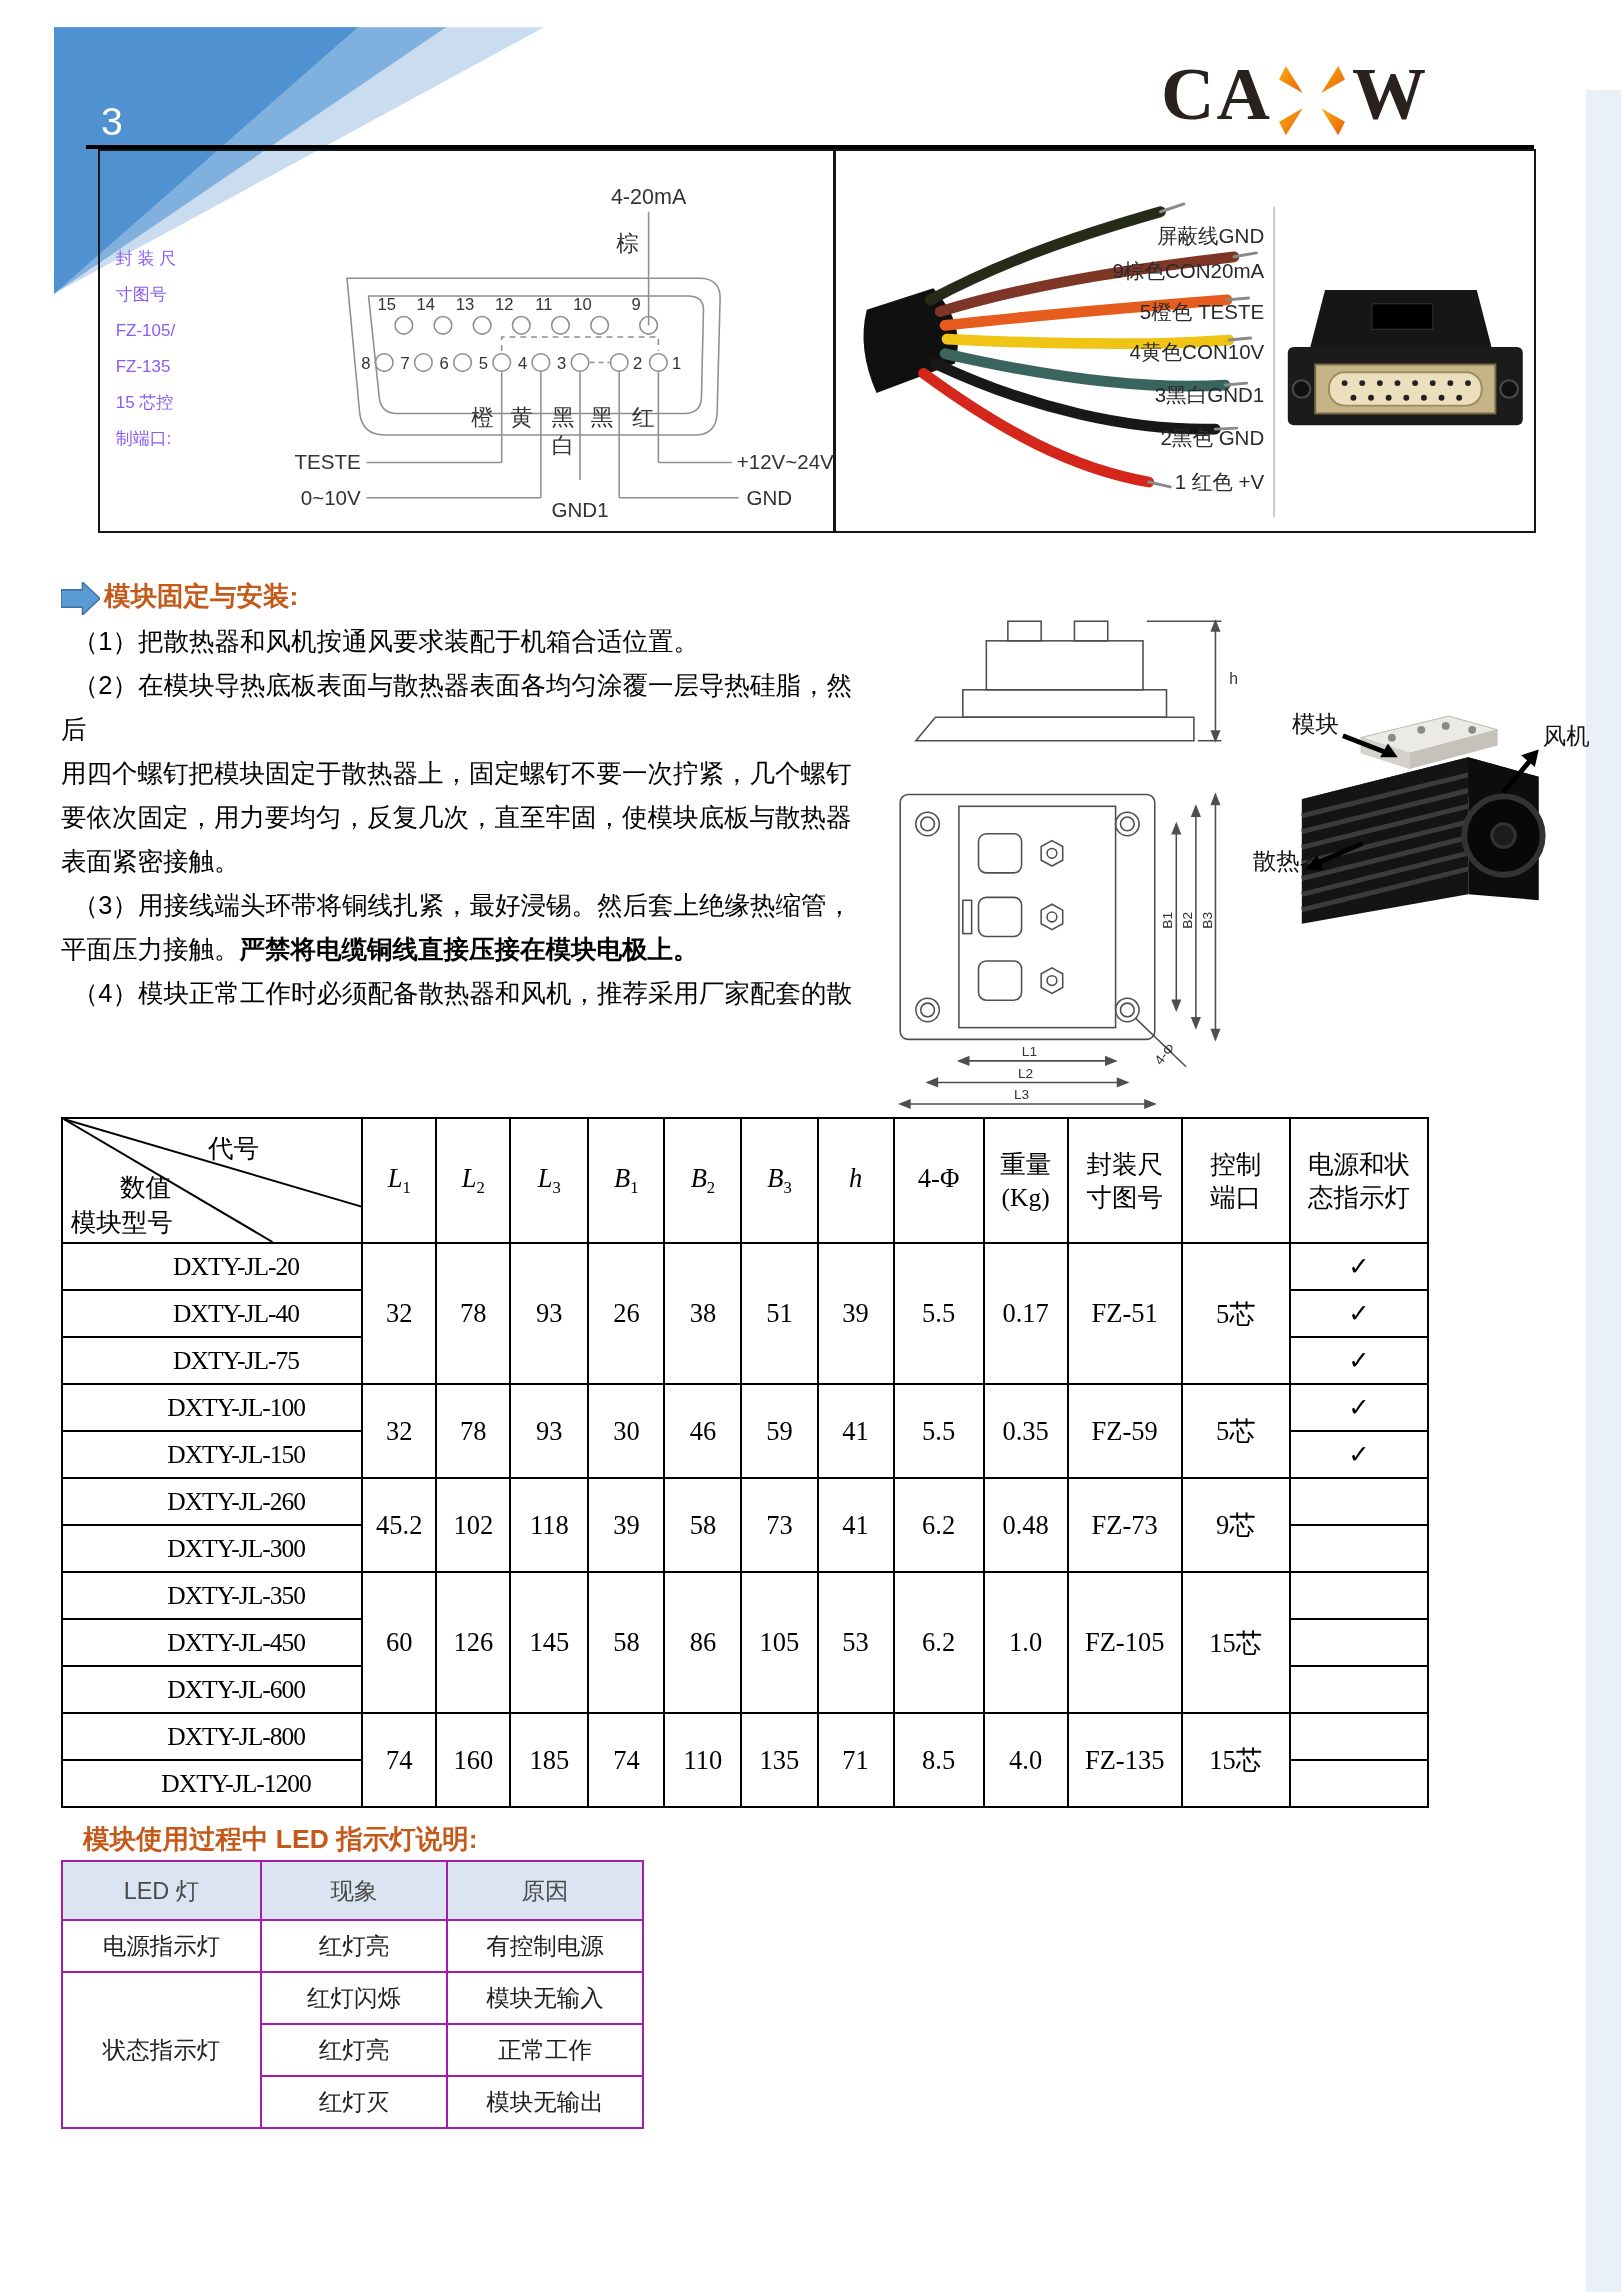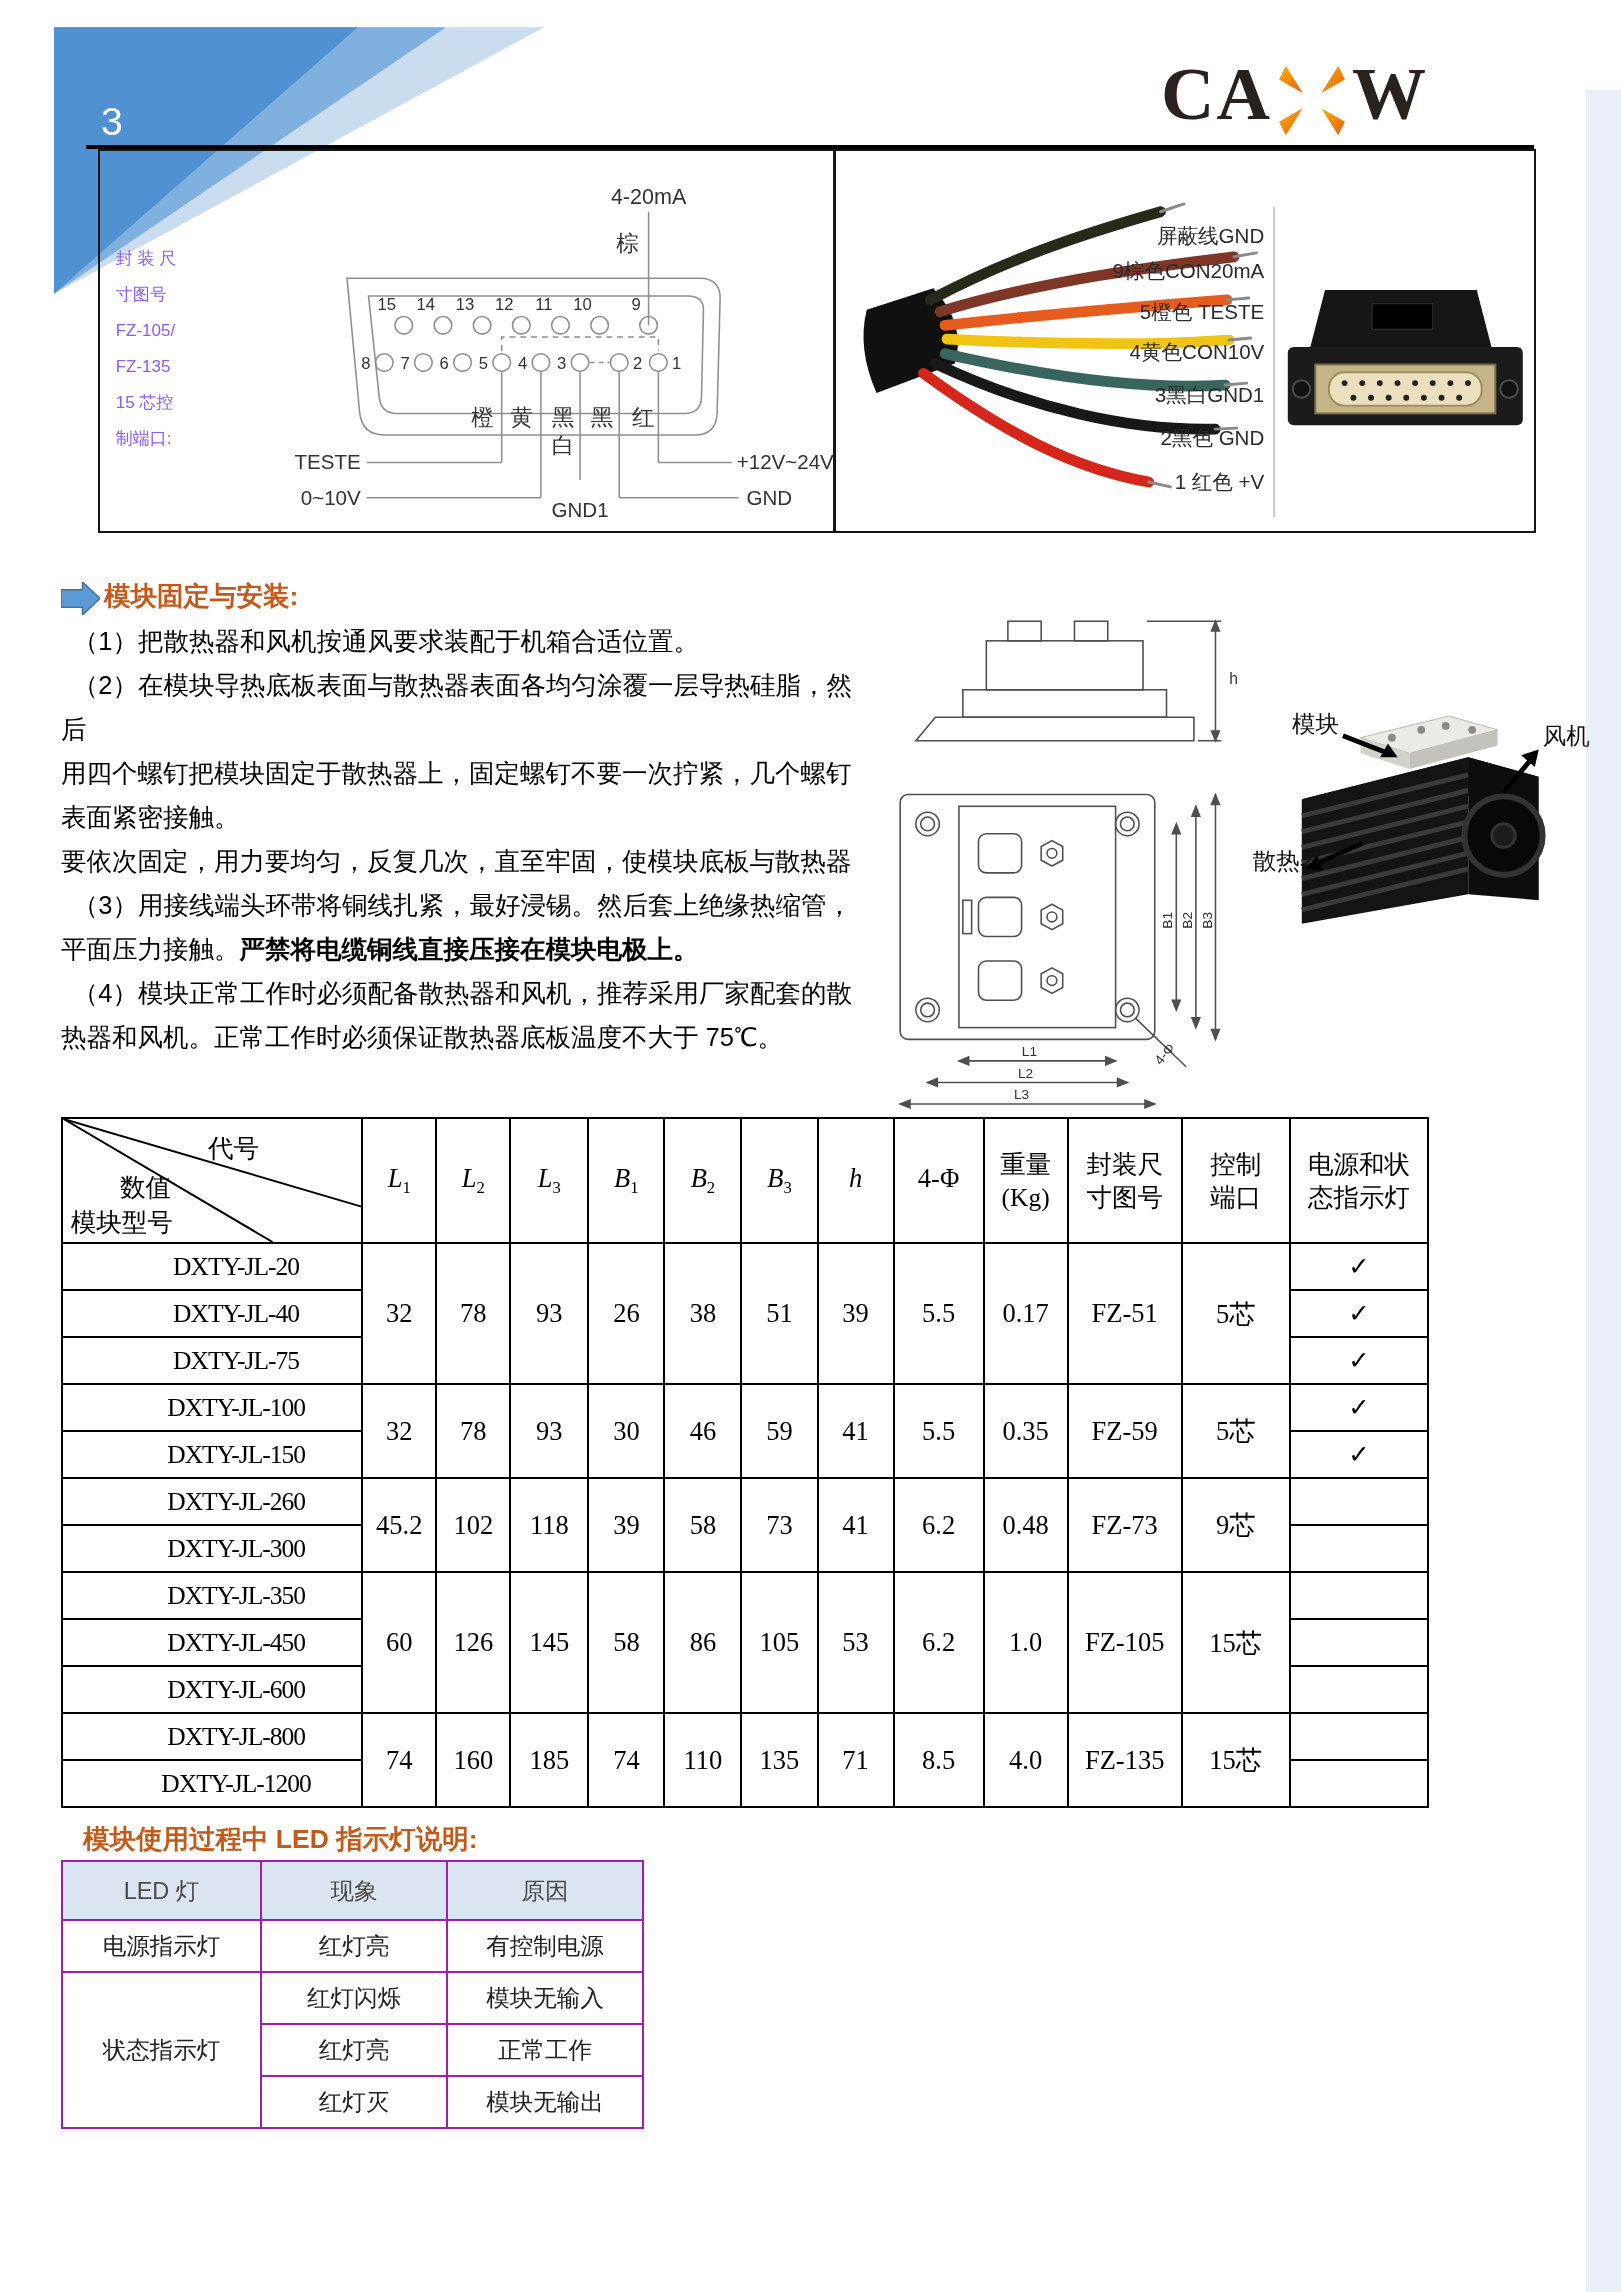--- a/index.html
+++ b/index.html
@@ -246,26 +246,25 @@
   <svg class="abs" style="left:61px;top:582px;" width="39" height="33" viewBox="0 0 40 34">
     <polygon points="0,8 22,8 22,0 40,17 22,34 22,26 0,26" fill="#5b9bd5" stroke="#41719c" stroke-width="1.5"></polygon>
   </svg>
   <div class="abs sec-head" style="left:104px;top:578px;">模块固定与安装:</div>
 
   <div class="abs install-text">
     <div class="ln ind">（1）把散热器和风机按通风要求装配于机箱合适位置。</div>
     <div class="ln ind">（2）在模块导热底板表面与散热器表面各均匀涂覆一层导热硅脂，然</div>
     <div class="ln">后</div>
     <div class="ln">用四个螺钉把模块固定于散热器上，固定螺钉不要一次拧紧，几个螺钉</div>
+    <div class="ln">要依次固定，用力要均匀，反复几次，直至牢固，使模块底板与散热器</div>
     <div class="ln">表面紧密接触。</div>
-    <div class="ln">要依次固定，用力要均匀，反复几次，直至牢固，使模块底板与散热器</div>
     <div class="ln ind">（3）用接线端头环带将铜线扎紧，最好浸锡。然后套上绝缘热缩管，</div>
     <div class="ln"><span>平面压力接触。</span><span class="b">严禁将电缆铜线直接压接在模块电极上。</span></div>
     <div class="ln ind">（4）模块正常工作时必须配备散热器和风机，推荐采用厂家配套的散</div>
-    <div class="ln">热器和风机。正常工作时必须保证散热器底板温度不大于 75℃。</div>
   </div>
 
   <svg class="abs" style="left:861px;top:613px;" width="376" height="510" viewBox="0 0 384 520">
     <g stroke="#4f4f4f" stroke-width="1.6" fill="none">
 
       <g transform="translate(40,8)">
         <rect x="110" y="0" width="34" height="20"></rect>
         <rect x="178" y="0" width="34" height="20"></rect>
         <rect x="88" y="20" width="160" height="50"></rect>
         <rect x="64" y="70" width="208" height="28"></rect>

